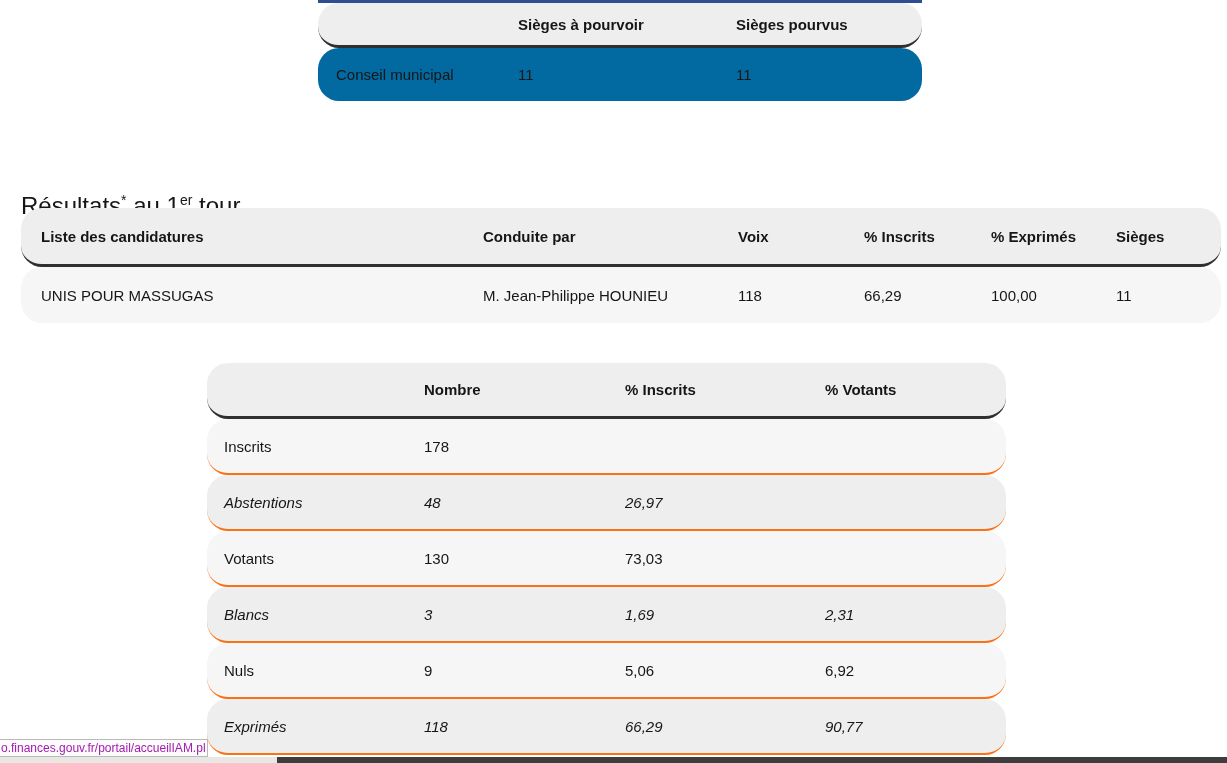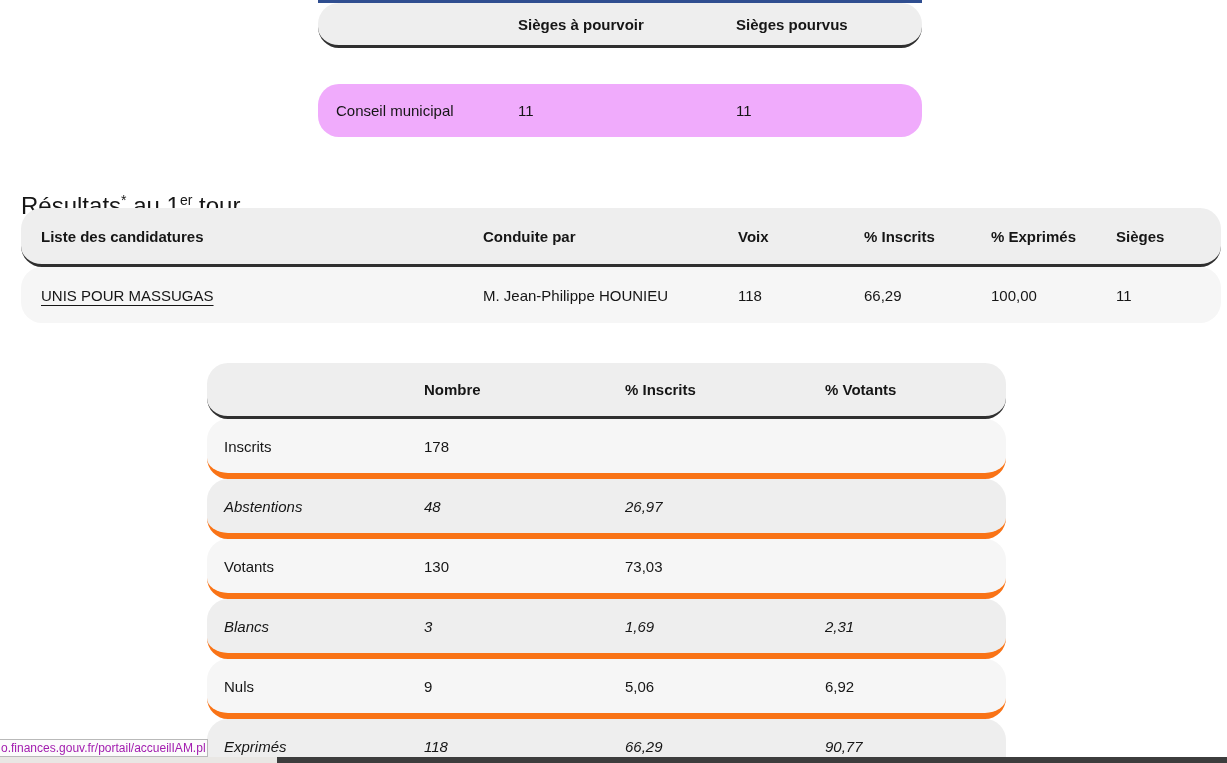--- a/index.html
+++ b/index.html
@@ -10,42 +10,42 @@
   }
   .cell { padding-left:20px; display:flex; align-items:center; white-space:nowrap; overflow:hidden; }
   .hdr  { font-weight:bold; }
   .grid-row { display:grid;border-radius:21px; }
 
   
   .seats-table { position:absolute; left:318px; top:0; width:604px; border-top:3px solid #2f4e90; }
   .seats-table .grid-row { grid-template-columns:182px 218px 1fr; }
   .seats-table .cell { padding-left:18px; }
   .seats-table .thead { background:#eeeeee; height:42px; border-bottom:3px solid #2f2f2f; }
-  .seats-table .tbody-row { background:#f0abfc; height:53px;margin-top:36px; }
+  .seats-table .tbody-row { background:#0369a1; height:53px; }
 
   
   .results-heading {
     position:absolute; left:21px; top:156px; height:34px;
     font-size:24px; font-weight:normal; color:#161616; line-height:34px;margin-top:33px;
   }
   .results-heading sup { font-size:14px; line-height:0; }
 
   
   .results-table { position:absolute; left:21px; top:208px; width:1200px; }
   .results-table .grid-row { grid-template-columns:442px 255px 126px 127px 125px 1fr; }
   .results-table .thead { background:#eeeeee; height:56px; border-bottom:3px solid #2f2f2f; }
   .results-table .tbody-row { background:#f6f6f6; height:56px; }
-  .liste-link { color:#161616; text-decoration:underline; text-underline-offset:4px; cursor:pointer; }
+  .liste-link { color:#161616; text-underline-offset:4px; cursor:pointer; }
 
   
   .participation-table { position:absolute; left:207px; top:363px; width:799px; }
   .participation-table .grid-row { grid-template-columns:200px 201px 200px 1fr; }
   .participation-table .cell { padding-left:17px; }
   .participation-table .thead { background:#eeeeee; height:53px; border-bottom:3px solid #2f2f2f; }
-  .participation-table .tbody-row { height:54px; border-bottom:6px solid #f97316; }
+  .participation-table .tbody-row { height:54px; border-bottom:2px solid #f97316; }
   .participation-table .tbody-row.odd  { background:#f6f6f6; }
   .participation-table .tbody-row.even { background:#eeeeee;font-style:italic; }
 
   
   .status-bubble {
     position:absolute; left:0; bottom:6px; width:206px; height:16px;
     background:#fbfbfb; border:1px solid #b9b9b9; border-left:none;
     font-size:12px; color:#a21caf; line-height:16px;
     padding-left:1px; white-space:nowrap; overflow:hidden;
   }

